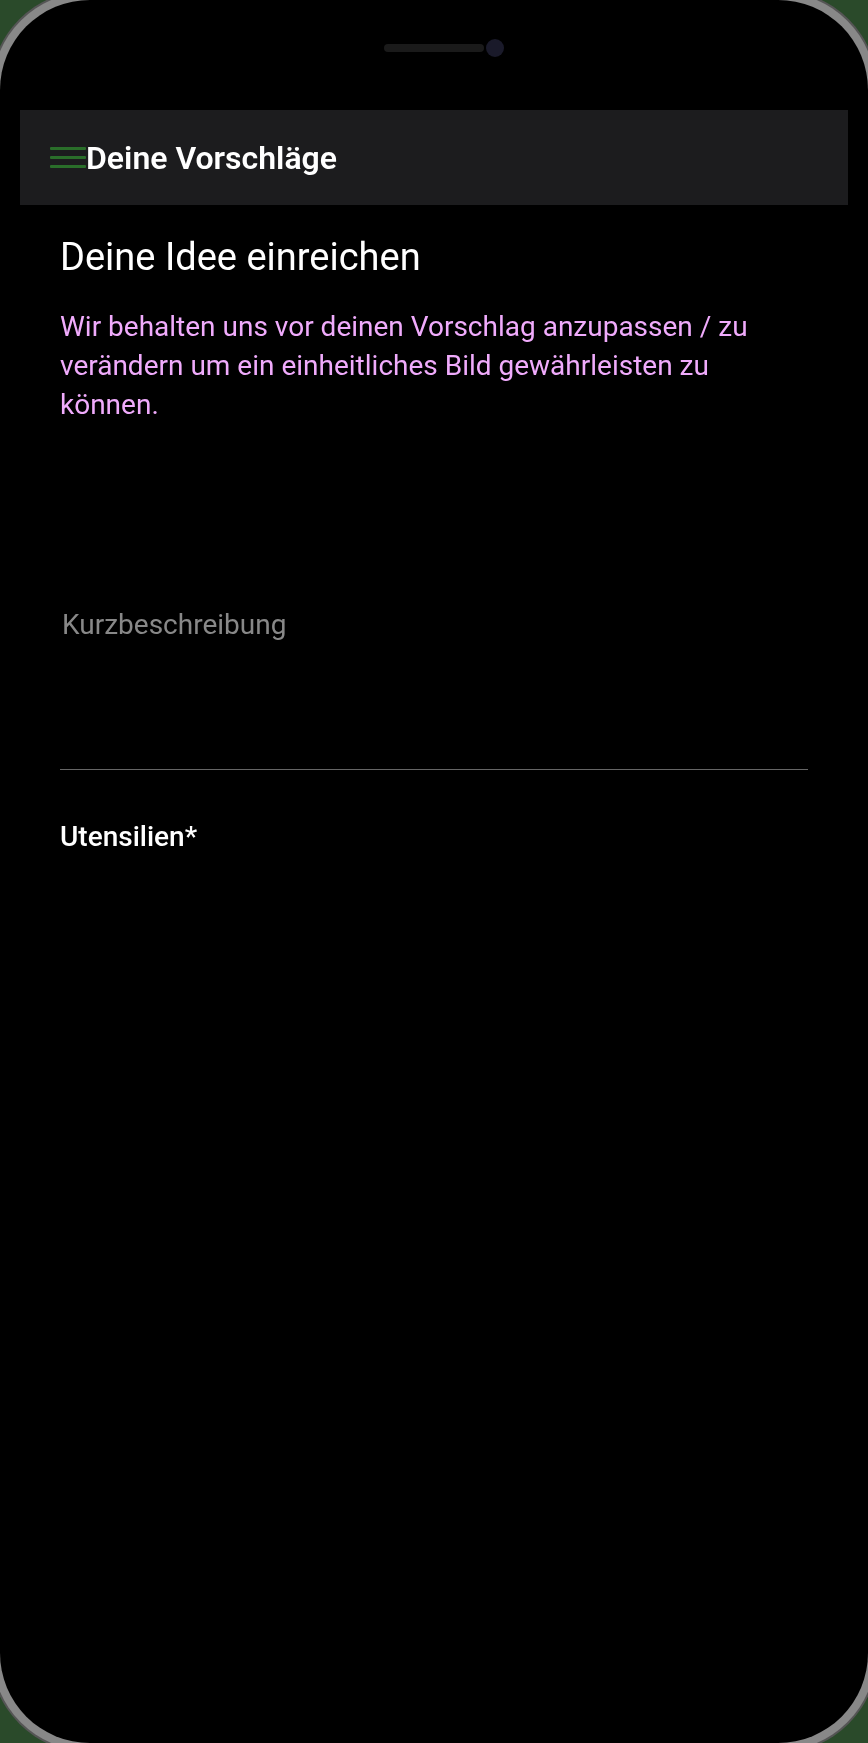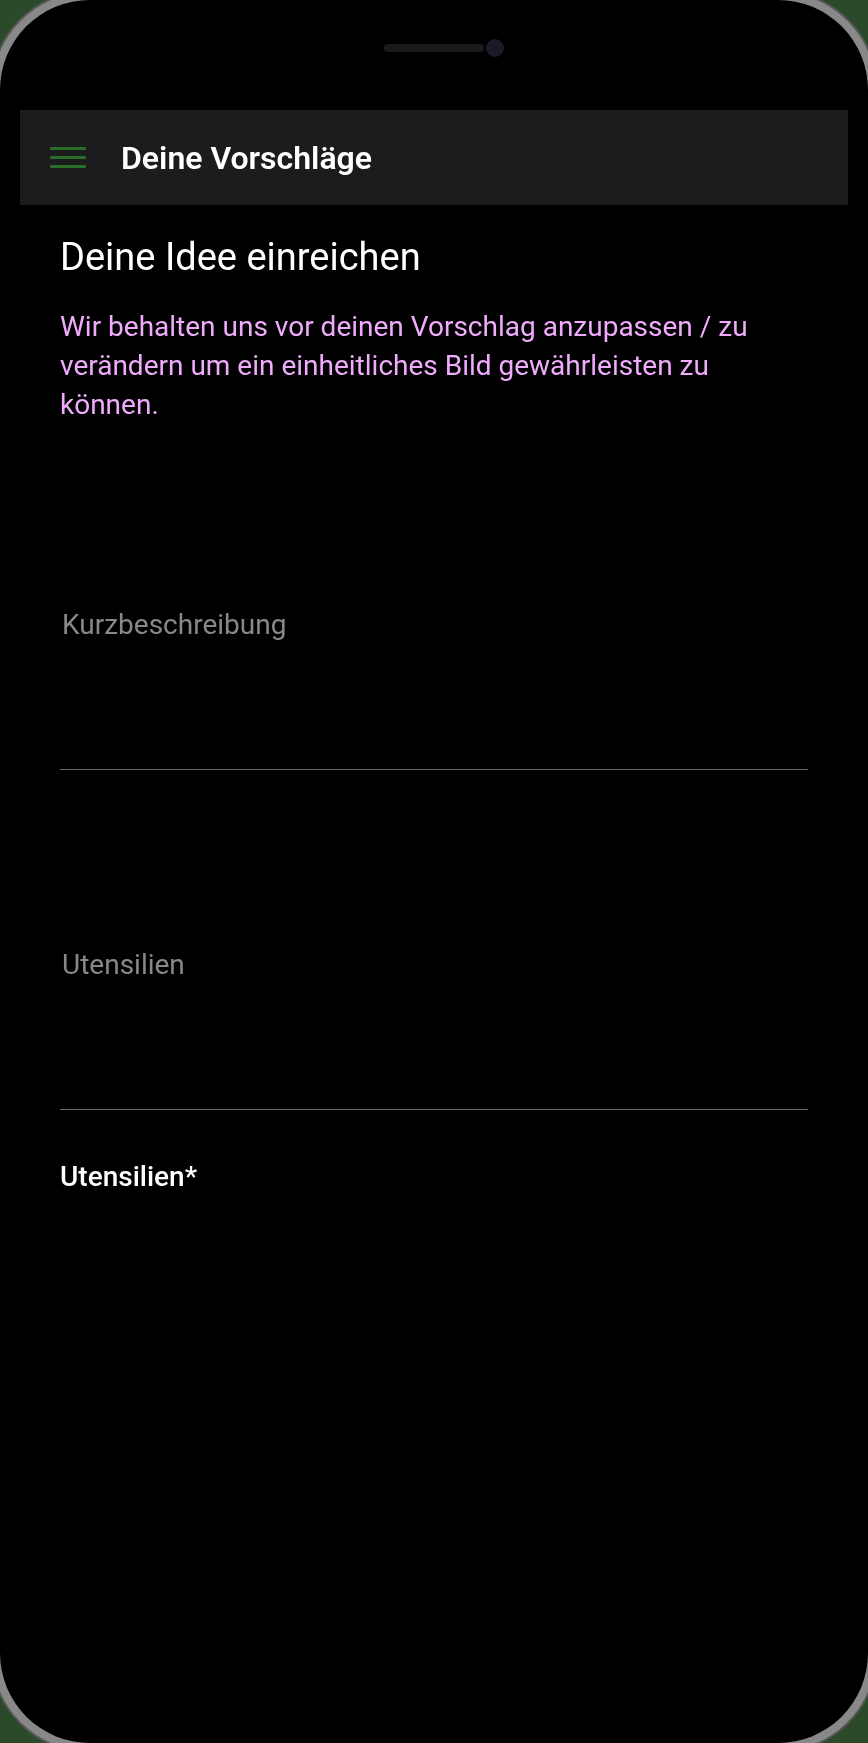--- a/index.html
+++ b/index.html
@@ -75,21 +75,20 @@
       padding-top: 90px;
       overflow: hidden;
     }
     
     .header {
       background: #1c1c1e;
       height: 95px;
       display: flex;
       align-items: center;
       padding: 0 30px;
-      gap: 35px;
     }
     
     .menu-icon {
       display: flex;
       flex-direction: column;
       gap: 6px;
       cursor: pointer;
     }
     
     .menu-icon span {
@@ -193,23 +192,20 @@
         <p class="page-description">Wir behalten uns vor deinen Vorschlag anzupassen / zu verändern um ein einheitliches Bild gewährleisten zu können.</p>
 
 
         <div class="form-group">
           <div class="textarea-wrapper">
             <span class="textarea-placeholder">Kurzbeschreibung</span>
           </div>
         </div>
 
         <div class="form-group">
-          <div class="textarea-wrapper">
-            <span class="textarea-placeholder">Utensilien</span>
-          </div>
         </div>
 
         <div class="form-group">
           <label class="form-label">Utensilien*</label>
         </div>
       </div>
     </div>
   </div>
 </div>
 

